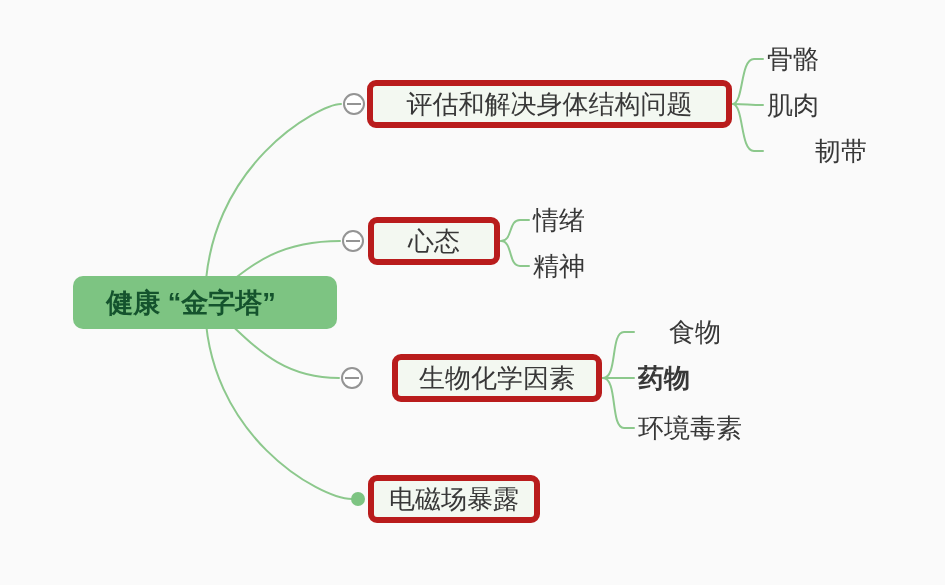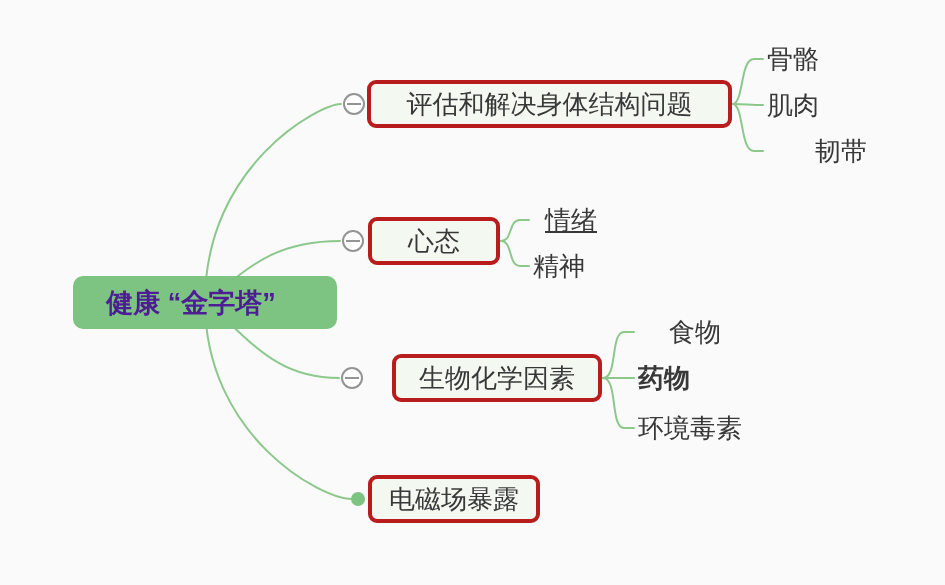--- a/index.html
+++ b/index.html
@@ -2,22 +2,22 @@
 <html><head>
 <meta charset="utf-8">
 <style>
   html,body{margin:0;padding:0;}
   #canvas{position:relative;width:945px;height:585px;background:#fafafa;overflow:hidden;
           font-family:"Liberation Sans","DejaVu Sans",sans-serif;}
   #edges{position:absolute;left:0;top:0;width:945px;height:585px;}
   .node{position:absolute;display:flex;align-items:center;justify-content:center;
         box-sizing:border-box;white-space:nowrap;}
   .root-node{left:73px;top:276px;width:264px;height:53px;background:#7dc482;border-radius:10px;
-             color:#4c1d95;font-size:27px;font-weight:bold;padding-right:28px;}
-  .branch-node{background:#f3f8f1;border:4px solid #b91c1c;border-radius:9px;
+             color:#14532d;font-size:27px;font-weight:bold;padding-right:28px;}
+  .branch-node{background:#f3f8f1;border:6px solid #b91c1c;border-radius:9px;
                color:#383838;font-size:26px;}
   .b1{left:367px;top:80px;width:365px;height:48px;}
   .b2{left:368px;top:217px;width:132px;height:48px;}
   .b3{left:368px;top:354px;width:210px;height:48px;margin-left:24px;}
   .b4{left:368px;top:475px;width:172px;height:48px;}
   .leaf{position:absolute;height:32px;line-height:32px;color:#383838;font-size:26px;white-space:nowrap;}
   .collapse{position:absolute;width:22px;height:22px;border:2px solid #949494;border-radius:50%;
             background:#ffffff;box-sizing:border-box;}
   .collapse .minus{position:absolute;left:2px;top:8px;width:14px;height:2px;background:#949494;}
   .i1{left:343px;top:93px;}
@@ -60,18 +60,18 @@
   <div class="dot"></div>
 
   <div class="node branch-node b1">评估和解决身体结构问题</div>
   <div class="node branch-node b2">心态</div>
   <div class="node branch-node b3">生物化学因素</div>
   <div class="node branch-node b4">电磁场暴露</div>
 
   <div class="leaf" style="left:767px;top:43px;">骨骼</div>
   <div class="leaf" style="left:767px;top:89px;">肌肉</div>
   <div class="leaf" style="left:767px;top:135px;margin-left:48px;">韧带</div>
-  <div class="leaf" style="left:545px;top:204px;text-decoration:underline;">情绪</div>
+  <div class="leaf" style="left:533px;top:204px;">情绪</div>
   <div class="leaf" style="left:533px;top:250px;">精神</div>
   <div class="leaf" style="left:638px;top:316px;margin-left:31px;">食物</div>
   <div class="leaf" style="left:638px;top:362px;font-weight:bold;">药物</div>
   <div class="leaf" style="left:638px;top:412px;">环境毒素</div>
 </div>
 
 </body></html>

